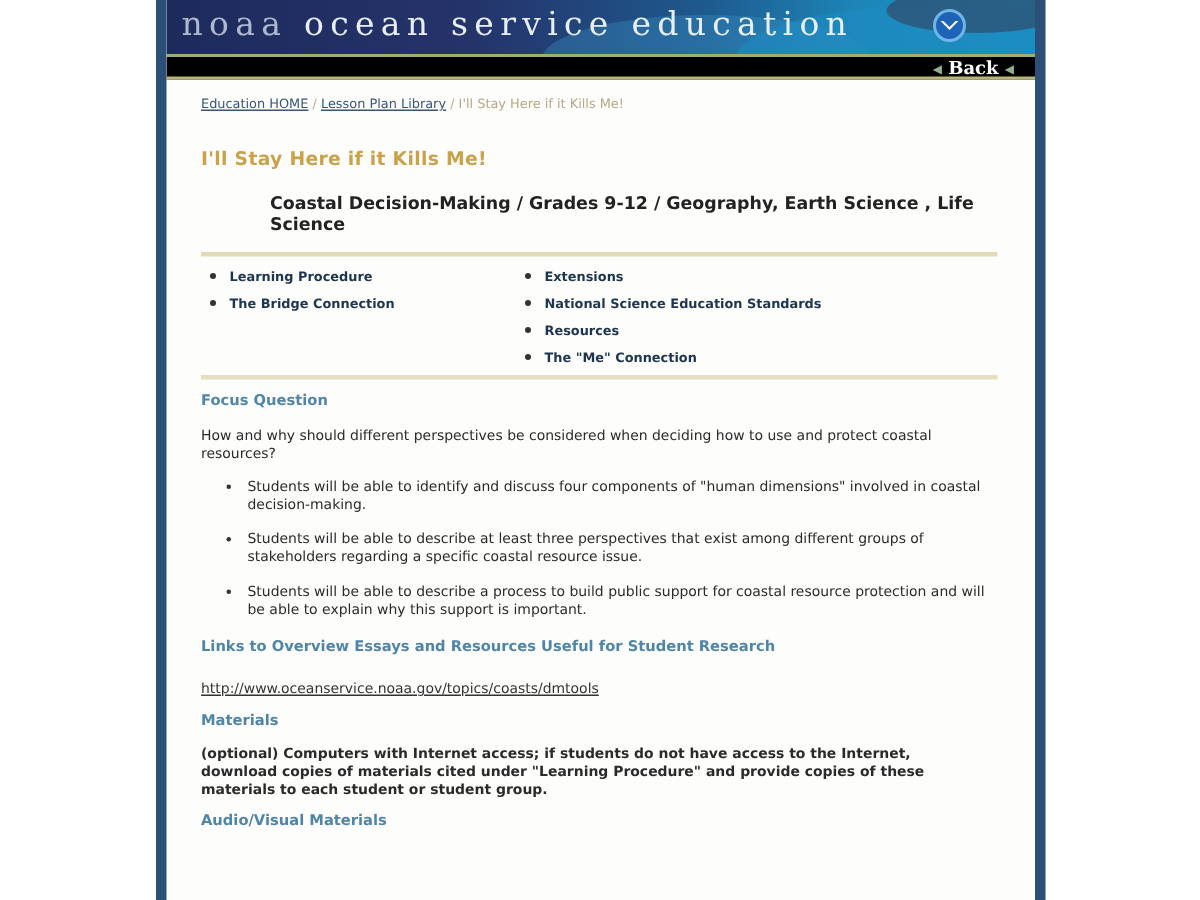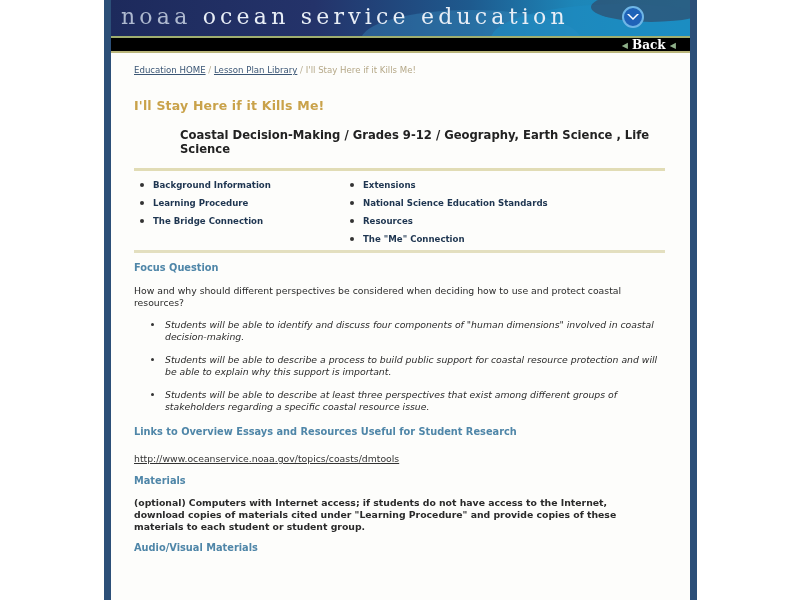--- a/index.html
+++ b/index.html
@@ -77,21 +77,21 @@
 
     .rule2 { height: 3px; background: #e3dfbf; width: 531px; margin-top: 0; }
 
     h2 { font-size: 9.8px; font-weight: bold; color: #4f86a8; }
     p.body { font-size: 9.3px; color: #2a2a2a; line-height: 12px; }
     a.url { font-size: 9.3px; color: #333; text-decoration: underline; }
 
     .s-focus { margin-top: 9px; }
     .focus-text { margin-top: 12px; width: 520px; }
     .s-lo { margin-top: 10px; }
-    .lo-list { list-style: none; margin-top: 10px; padding-left: 17px; font-style: italic; }
+    .lo-list { list-style: none; margin-top: 10px; padding-left: 17px; }
     .lo-list li { font-size: 9.3px; color: #2a2a2a; line-height: 12px; margin-bottom: 11px; position: relative; padding-left: 14px; width: 510px; }
     .lo-list li .dot { position: absolute; left: 0; top: 4px; width: 3px; height: 3px; background: #333; border-radius: 50%; }
     .s-links { margin-top: 13px; }
     .url-wrap { margin-top: 10px; }
     .s-mat { margin-top: 9px; }
     .mat-text { margin-top: 11px; width: 520px; font-weight: bold; }
     .s-av { margin-top: 9px; }
     .av-text { margin-top: 10px; }
   </style>
 </head>
@@ -134,41 +134,40 @@
         <span>I'll Stay Here if it Kills Me!</span>
       </div>
 
       <div class="page-title">I'll Stay Here if it Kills Me!</div>
       <div class="subtitle">Coastal Decision-Making / Grades 9-12 / Geography, Earth Science , Life Science</div>
 
       <div class="rule"></div>
 
       <div class="toc">
         <ul class="col1">
-          <li><span class="dot"></span><a>Background Information</a></li>
           <li><span class="dot"></span><a>Learning Procedure</a></li>
           <li><span class="dot"></span><a>The Bridge Connection</a></li>
         </ul>
         <ul class="col2">
           <li><span class="dot"></span><a>Extensions</a></li>
           <li><span class="dot"></span><a>National Science Education Standards</a></li>
           <li><span class="dot"></span><a>Resources</a></li>
           <li><span class="dot"></span><a>The "Me" Connection</a></li>
         </ul>
       </div>
 
       <div class="rule2"></div>
 
       <h2 class="s-focus">Focus Question</h2>
       <p class="body focus-text">How and why should different perspectives be considered when deciding how to use and protect coastal resources?</p>
 
       <ul class="lo-list">
         <li><span class="dot"></span><span>Students will be able to identify and discuss four components of "human dimensions" involved in coastal decision-making.</span></li>
+        <li><span class="dot"></span><span>Students will be able to describe at least three perspectives that exist among different groups of stakeholders regarding a specific coastal resource issue.</span></li>
         <li><span class="dot"></span><span>Students will be able to describe a process to build public support for coastal resource protection and will be able to explain why this support is important.</span></li>
-        <li><span class="dot"></span><span>Students will be able to describe at least three perspectives that exist among different groups of stakeholders regarding a specific coastal resource issue.</span></li>
       </ul>
 
       <h2 class="s-links">Links to Overview Essays and Resources Useful for Student Research</h2>
       <div class="url-wrap">
         <a class="url">http://www.oceanservice.noaa.gov/topics/coasts/dmtools</a>
       </div>
 
       <h2 class="s-mat">Materials</h2>
       <p class="body mat-text">(optional) Computers with Internet access; if students do not have access to the Internet, download copies of materials cited under "Learning Procedure" and provide copies of these materials to each student or student group.</p>
 

